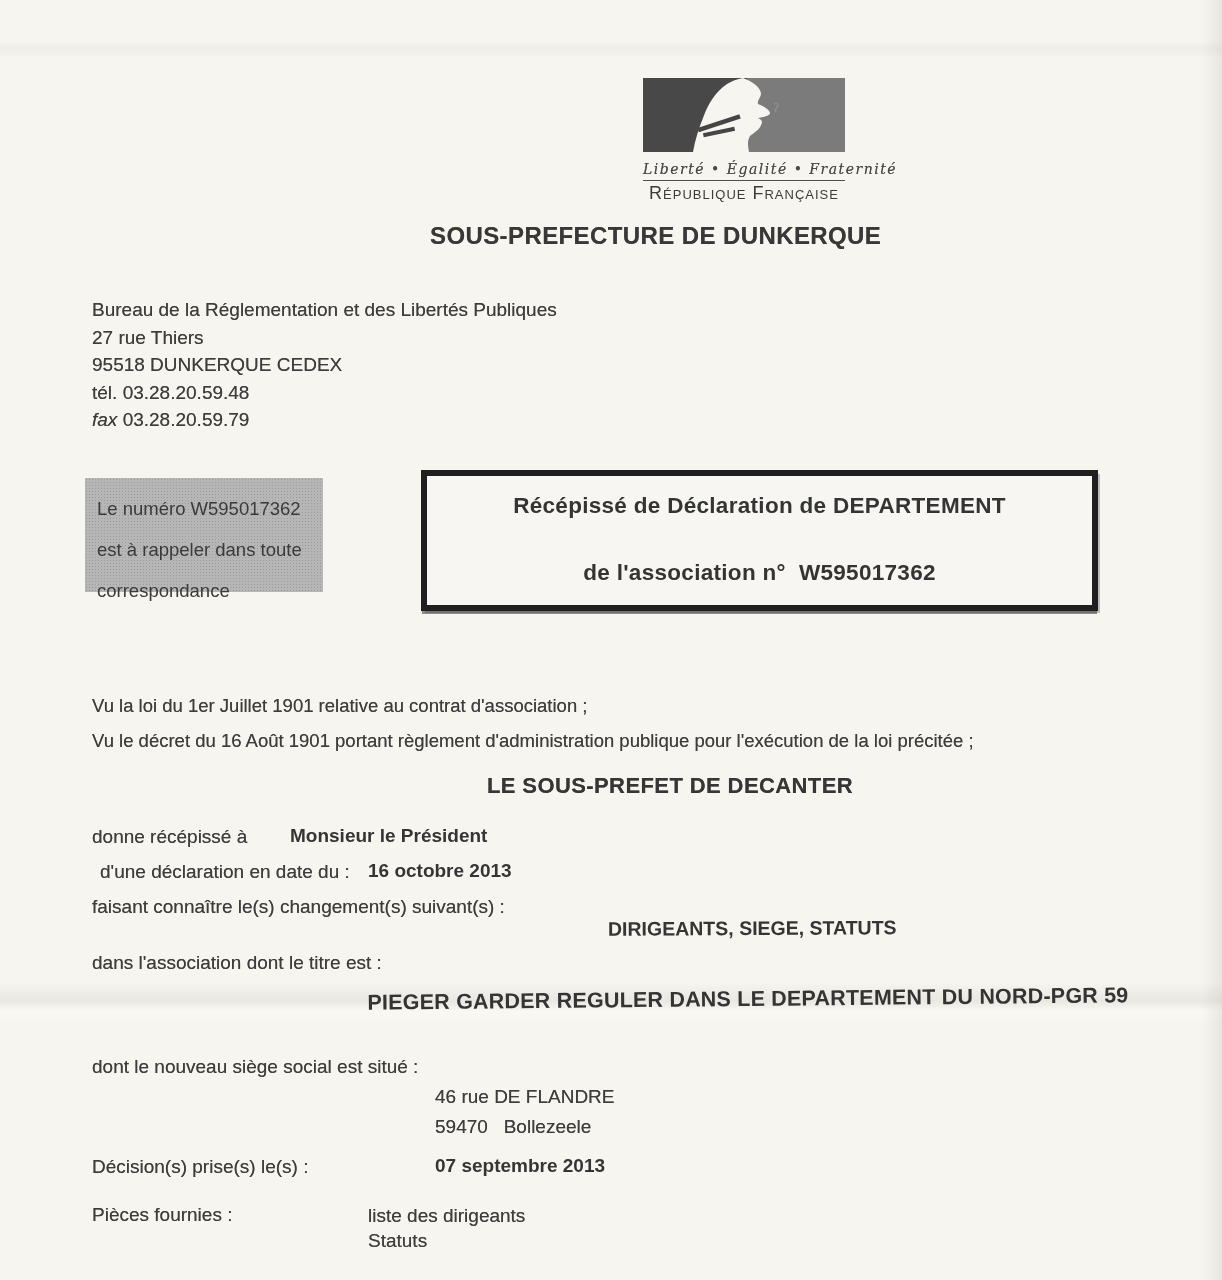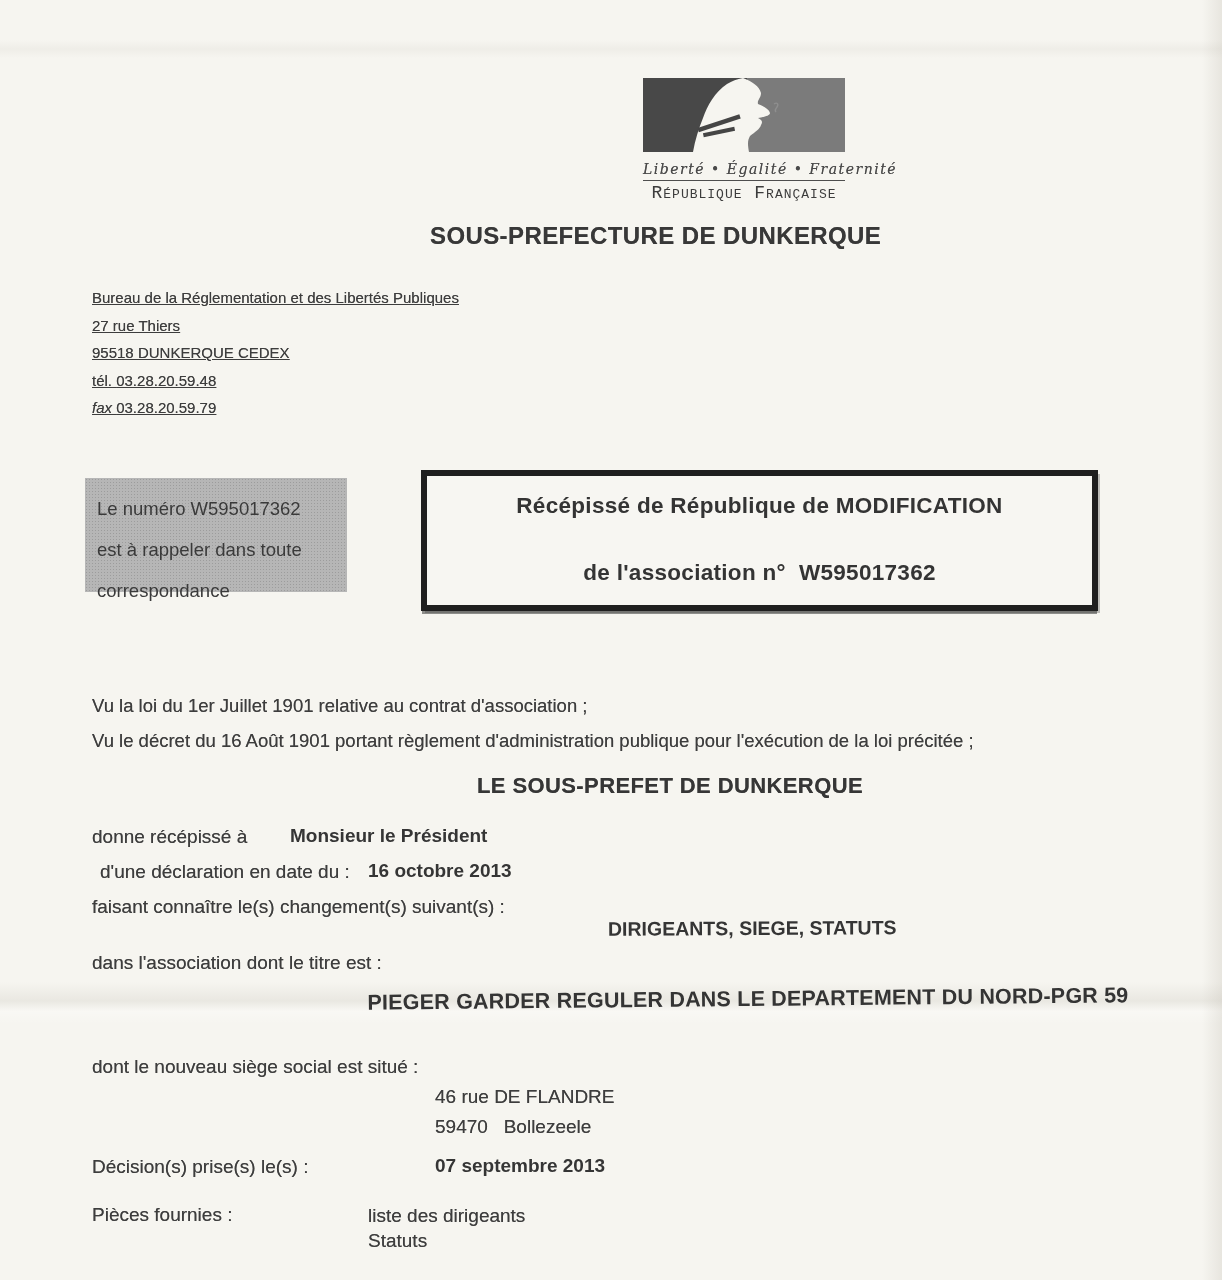--- a/index.html
+++ b/index.html
@@ -19,34 +19,34 @@
 
   
   .logo-wrap{left:643px;top:78px;width:202px;text-align:center;}
   .motto{
     font-family:"DejaVu Serif", serif;
     font-style:italic;font-size:14px;letter-spacing:1.5px;
     color:#4a4a4a;margin-top:5px;white-space:nowrap;
   }
   .motto-rule{border:none;border-top:1.6px solid #4e4e4e;margin:3px 0 2px 0;}
   .republique{
-    font-family:Liberation Mono, monospace;
+    font-family:Liberation Sans, sans-serif;
     font-variant:small-caps;font-size:18px;letter-spacing:1px;
     color:#3c3c3c;white-space:nowrap;
   }
 
   .doc-title{
     left:430px;top:222px;width:630px;text-align:left;
     font-size:24px;font-weight:bold;letter-spacing:0.4px;color:#383838;
   }
 
-  .sender{left:92px;top:284px;font-size:15px;line-height:27.5px;text-decoration:underline;}
+  .sender{left:92px;top:296px;font-size:19px;line-height:27.5px;}
 
   .ref-note{
-    left:85px;top:478px;width:262px;height:114px;
+    left:85px;top:478px;width:238px;height:114px;
     background-color:#b6b6b6;
     background-image:radial-gradient(rgba(92,92,92,0.28) 1px, transparent 1px);
     background-size:3px 3px;
     padding:10px 12px;box-sizing:border-box;
     font-size:18.5px;line-height:41px;color:#3a3a3a;
   }
 
   .receipt-box{
     left:421px;top:470px;width:677px;height:141px;
     border:6px solid #1f1f1f;box-sizing:border-box;
@@ -133,30 +133,30 @@
     <div><span style="font-style:italic">fax</span> <span>03.28.20.59.79</span></div>
   </div>
 
   <div class="abs ref-note">
     <div>Le numéro W595017362</div>
     <div>est à rappeler dans toute</div>
     <div>correspondance</div>
   </div>
 
   <div class="abs receipt-box">
-    <div class="receipt-line">Récépissé de République de MODIFICATION</div>
+    <div class="receipt-line">Récépissé de Déclaration de DEPARTEMENT</div>
     <div class="receipt-line pre">de l'association n°  W595017362</div>
   </div>
 
   <div class="abs legal ink">
     <div>Vu la loi du 1er Juillet 1901 relative au contrat d'association ;</div>
     <div>Vu le décret du 16 Août 1901 portant règlement d'administration publique pour l'exécution de la loi précitée ;</div>
   </div>
 
-  <div class="abs authority ink">LE SOUS-PREFET DE DUNKERQUE</div>
+  <div class="abs authority ink">LE SOUS-PREFET DE DECANTER</div>
 
   <div class="abs body-text ink" style="left:92px;top:826px;">donne récépissé à</div>
   <div class="abs body-text b" style="left:262px;top:825px;margin-left:28px;">Monsieur le Président</div>
 
   <div class="abs body-text ink" style="left:92px;top:861px;margin-left:8px;">d'une déclaration en date du :</div>
   <div class="abs body-text b" style="left:368px;top:860px;">16 octobre 2013</div>
 
   <div class="abs body-text ink" style="left:92px;top:896px;">faisant connaître le(s) changement(s) suivant(s) :</div>
   <div class="abs body-text b changes" style="left:608px;top:917px;font-size:19.5px;">DIRIGEANTS, SIEGE, STATUTS</div>
 

